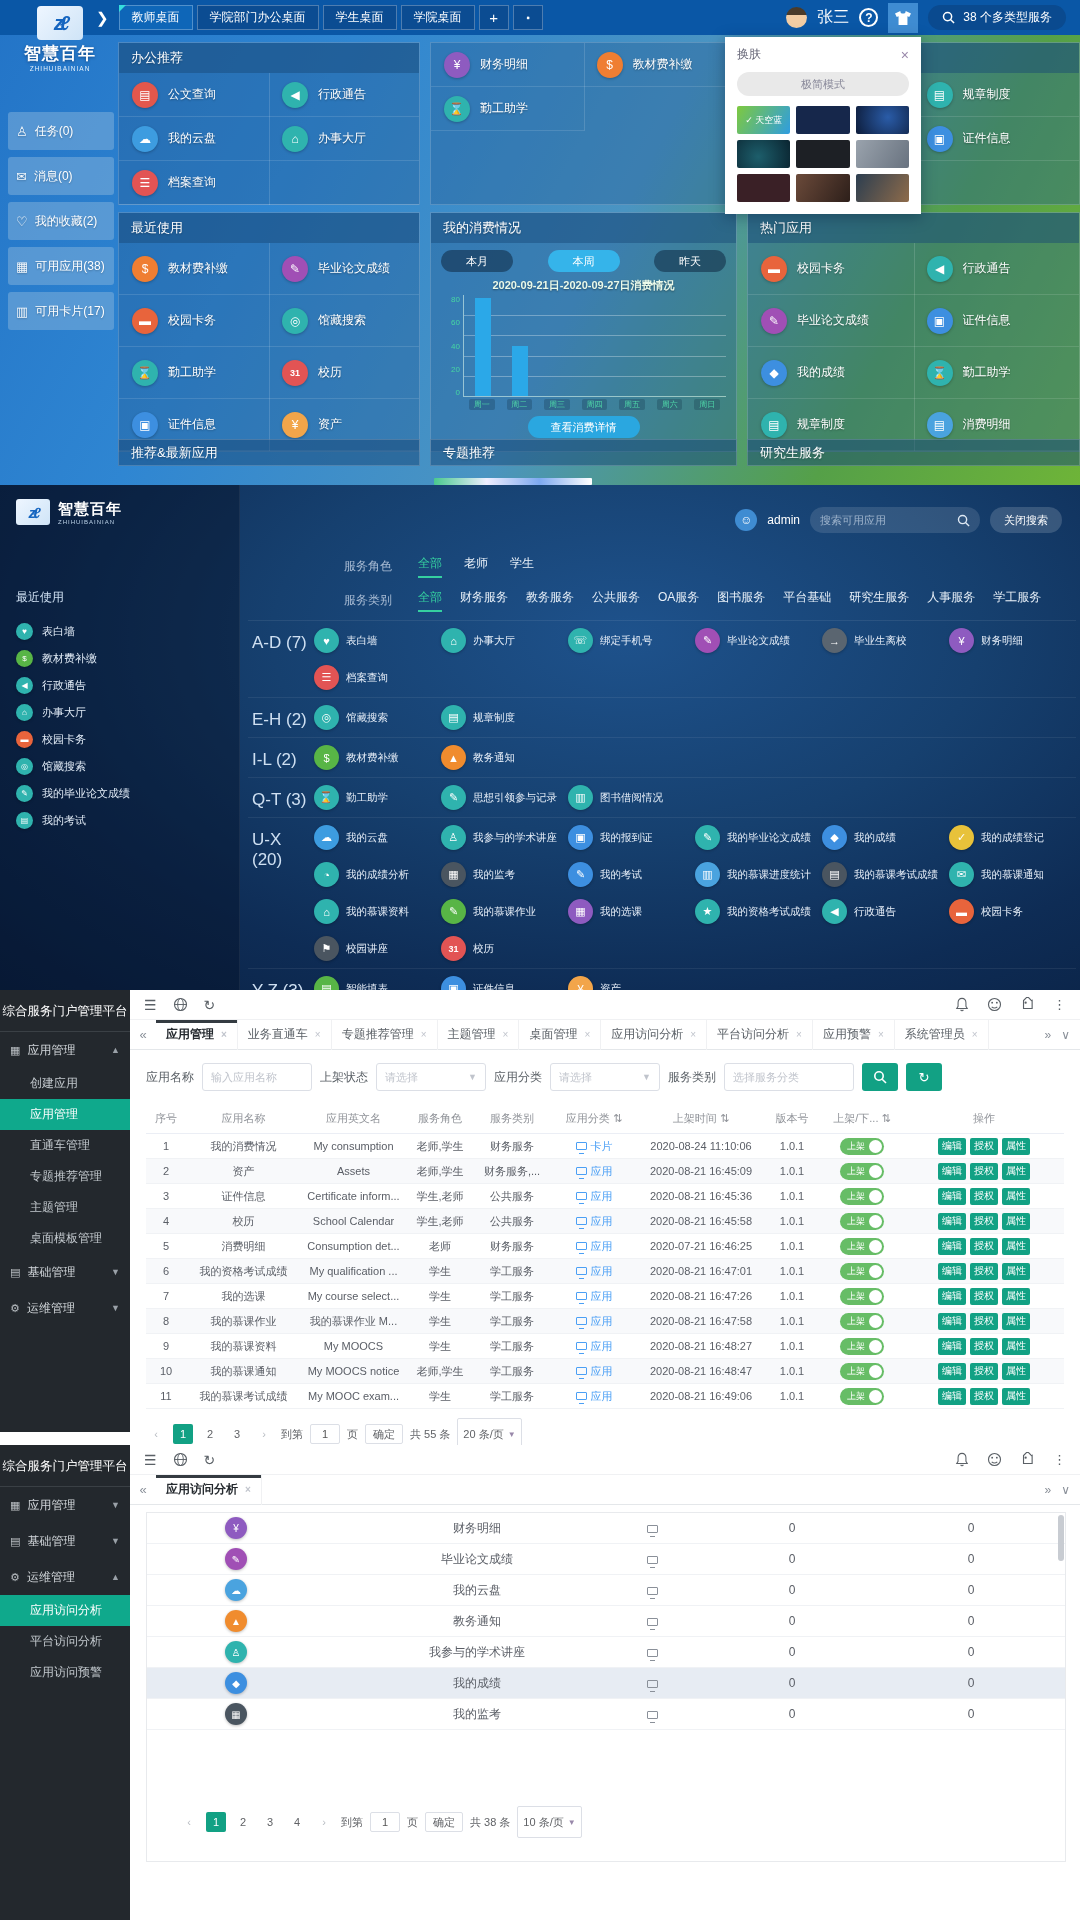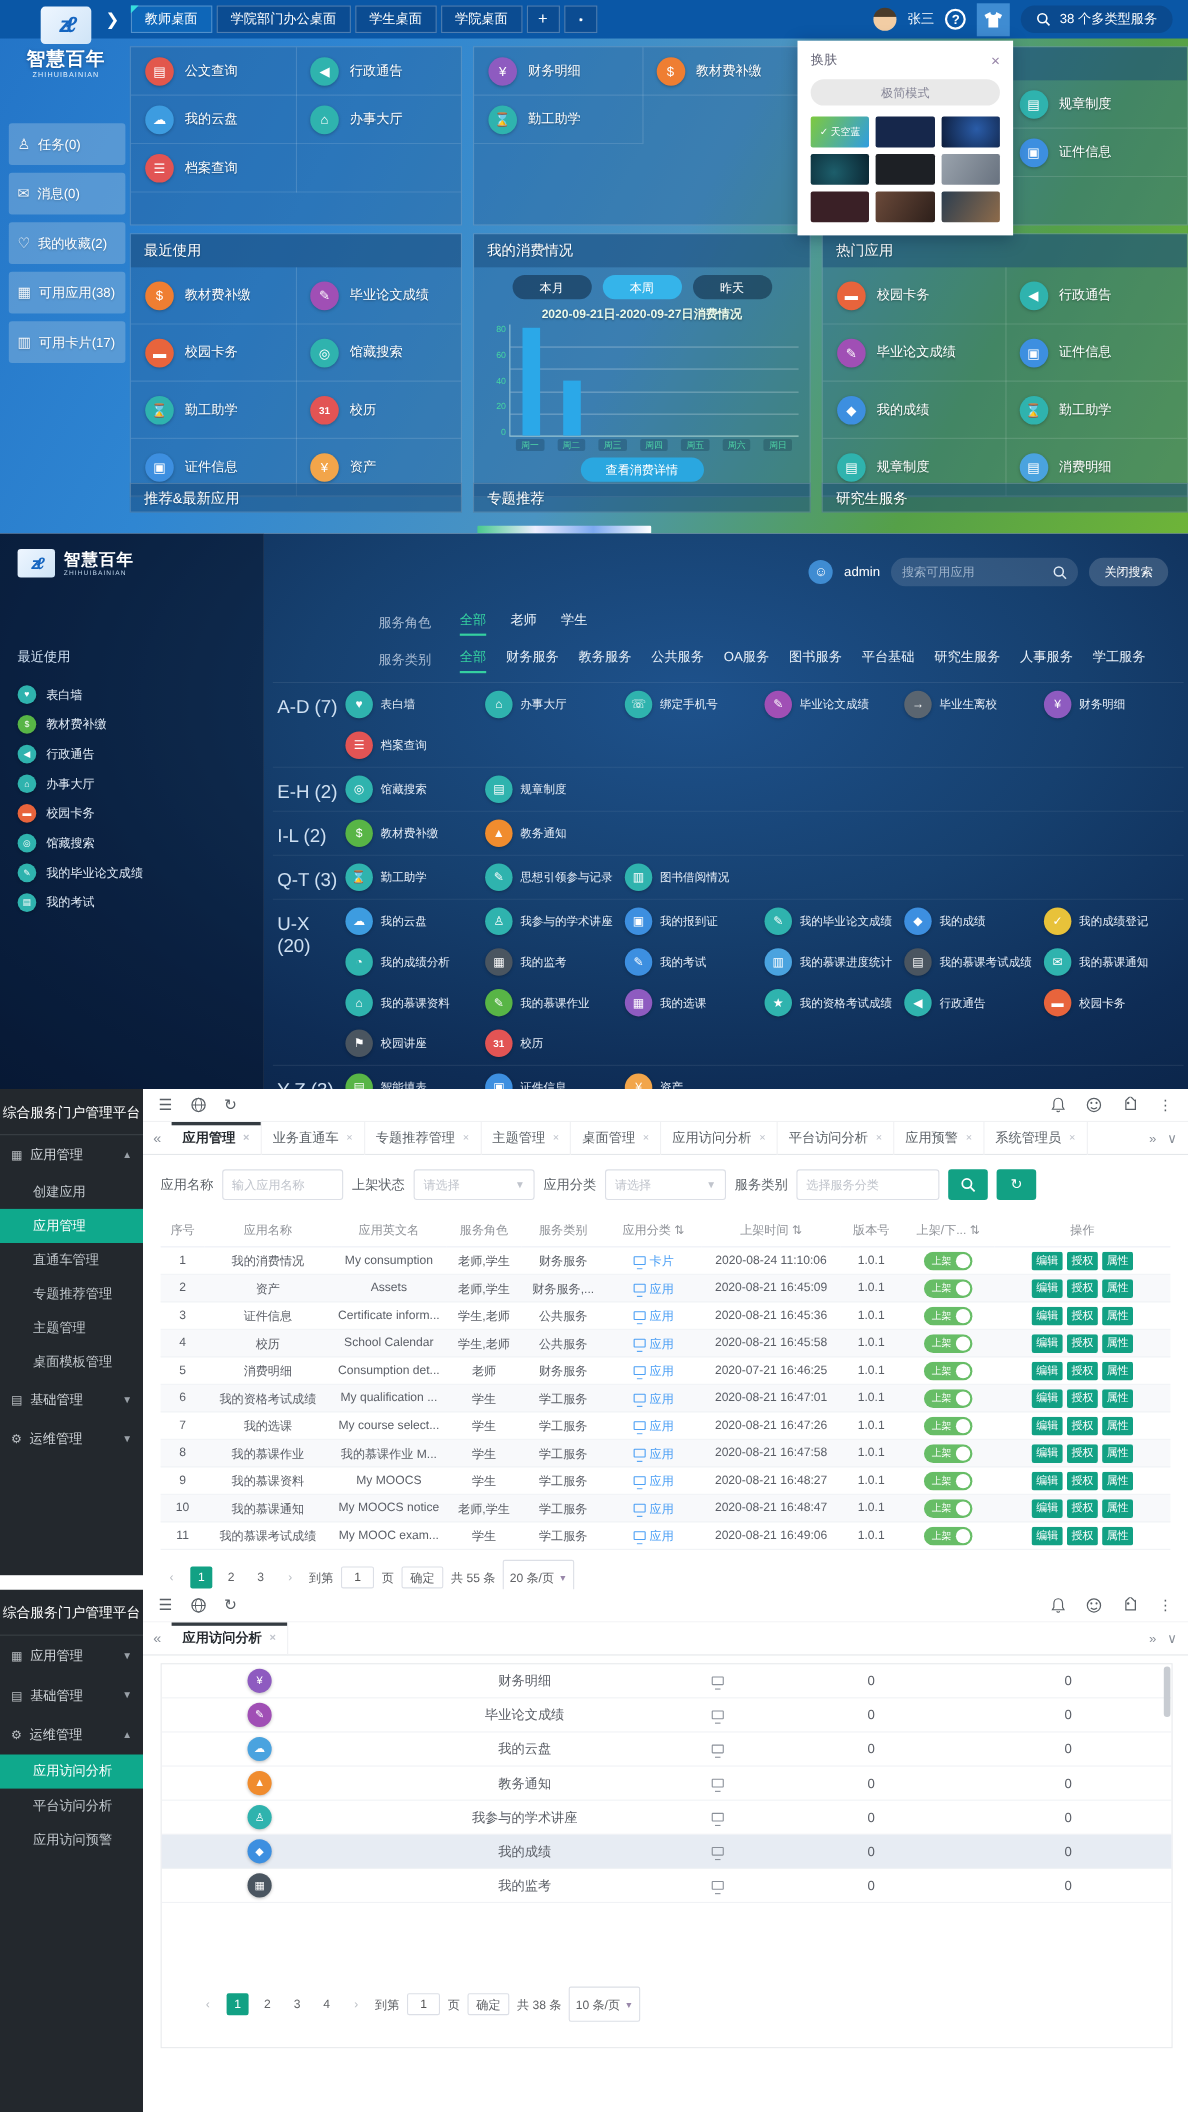--- a/index.html
+++ b/index.html
@@ -10,21 +10,21 @@
 
 .s1{top:0;height:485px;background:linear-gradient(118deg,#2374c7 0%,#2f86d2 28%,#4a94c2 55%,#55a048 80%,#6eb438 100%)}
 .s1nav{position:absolute;top:0;left:0;right:0;height:35px;background:#0a57a6;display:flex;align-items:center;padding-left:96px;z-index:5}
 .s1nav .chev{color:#fff;font-size:15px;font-weight:bold;margin-right:10px}
 .s1tab{height:25px;padding:0 12px;margin-right:4px;background:#0b4c92;border:1px solid rgba(255,255,255,.28);color:#fff;font-size:12px;display:flex;align-items:center;position:relative;cursor:pointer}
 .s1tab.act{background:#0e66b8}
 .s1tab.act::before{content:"";position:absolute;top:-1px;left:-1px;border-left:7px solid #35dede;border-bottom:7px solid transparent}
 .s1tab.sq{width:30px;justify-content:center;font-size:15px}
 .s1right{margin-left:auto;display:flex;align-items:center;gap:10px;padding-right:14px}
 .avatar1{width:21px;height:21px;border-radius:50%;background:linear-gradient(180deg,#4a3b2a 0%,#4a3b2a 38%,#f2cda4 39%,#f2cda4 100%)}
-.uname{color:#fff;font-size:12px}
+.uname{color:#fff;font-size:16px}
 .helpbtn{width:19px;height:19px;border-radius:50%;border:2px solid #fff;color:#fff;font-size:12px;font-weight:bold;display:flex;align-items:center;justify-content:center}
 .shirtbtn{width:30px;height:30px;background:#3f8cd2;display:flex;align-items:center;justify-content:center}
 .searchpill{height:25px;background:#0a4a8f;border-radius:13px;display:flex;align-items:center;gap:8px;padding:0 14px;color:#fff;font-size:12px}
 .s1logo{position:absolute;top:6px;left:10px;width:100px;z-index:6;text-align:center}
 .zzbadge{width:46px;height:34px;margin:0 auto;background:linear-gradient(135deg,#eef6ff,#cfe4f7);border-radius:4px;color:#1565c0;font-weight:bold;font-size:20px;font-style:italic;display:flex;align-items:center;justify-content:center;letter-spacing:-4px}
 .s1logo .t1{color:#fff;font-size:17px;font-weight:bold;text-shadow:0 1px 3px rgba(0,40,90,.6);margin-top:2px;letter-spacing:1px}
 .s1logo .t2{color:#e3f0fb;font-size:6.5px;letter-spacing:1px}
 .sbtns{position:absolute;top:112px;left:8px;width:106px;z-index:4}
 .sbtn{height:38px;margin-bottom:7px;background:rgba(125,175,218,.55);border-radius:3px;display:flex;align-items:center;gap:7px;padding:0 8px;color:#fff;font-size:12px;cursor:pointer;text-shadow:0 1px 2px rgba(0,0,0,.25)}
 .sbtn .si{font-size:13px;opacity:.9}
@@ -33,21 +33,21 @@
 .cgrid{display:grid;grid-template-columns:1fr 1fr;position:relative}
 .cgrid::before{content:"";position:absolute;left:50%;top:0;bottom:0;width:1px;background:rgba(255,255,255,.14)}
 .item{display:flex;align-items:center;gap:10px;padding:0 13px;border-bottom:1px solid rgba(255,255,255,.12);cursor:pointer}
 .ico{flex:0 0 26px;width:26px;height:26px;border-radius:50%;display:flex;align-items:center;justify-content:center;color:#fff;font-size:12px;box-shadow:0 1px 3px rgba(0,0,0,.25)}
 .lbl{color:#fff;font-size:12px;text-shadow:0 1px 2px rgba(0,0,0,.35);white-space:nowrap;overflow:hidden;text-overflow:ellipsis}
 .r44 .item{height:44px}.r52 .item{height:52px}
 .strip{position:absolute;top:439px;height:27px;background:rgba(22,70,118,.5);border:1px solid rgba(255,255,255,.18);color:#fff;font-size:13px;display:flex;align-items:center;padding:0 12px;text-shadow:0 1px 2px rgba(0,0,0,.3)}
 .sliver{position:absolute;top:478px;left:434px;width:158px;height:7px;background:linear-gradient(90deg,#49c98e,#eef,#7da9f0,#fff);border-radius:1px}
 
 .cc{padding:7px 10px 6px}
-.rangebtns{display:flex;justify-content:center;gap:10px}
+.rangebtns{display:flex;justify-content:space-between;gap:10px}
 .rbtn{min-width:72px;height:22px;border-radius:11px;background:rgba(15,40,65,.55);color:#fff;font-size:11px;display:flex;align-items:center;justify-content:center;cursor:pointer}
 .rbtn.act{background:#35b4ea}
 .ctitle{text-align:center;color:#eafaea;font-size:11px;font-weight:bold;margin:6px 0 2px;text-shadow:0 1px 2px rgba(0,0,0,.4)}
 .chartbox{display:flex;height:102px}
 .yax{width:22px;display:flex;flex-direction:column;justify-content:space-between;align-items:flex-end;padding:0 3px 0 0;color:#46d6a2;font-size:8px}
 .plot{flex:1;position:relative;border-left:1px solid rgba(230,255,240,.55);border-bottom:1px solid rgba(230,255,240,.55)}
 .gline{position:absolute;left:0;right:0;height:1px;background:rgba(255,255,255,.30)}
 .bar{position:absolute;bottom:0;width:16px;background:#2ba8e8}
 .xlabs{display:flex;margin-left:22px;margin-top:2px}
 .xlabs span{flex:1;text-align:center;font-size:8px;color:#4fd6a8;background:rgba(10,40,60,.25);margin:0 6px;border-radius:2px}
@@ -205,20 +205,21 @@
         <span class="si">▦</span>
         <span>可用应用(38)</span>
       </div>
       <div class="sbtn">
         <span class="si">▥</span>
         <span>可用卡片(17)</span>
       </div>
     </div>
 
   <div class="card" style="left:118px;top:42px;width:302px;height:163px">
+    <div class="cardh">办公推荐</div>
     <div class="cgrid r44" id="officeItems">
         <div class="item">
           <span class="ico " style="background: rgb(226, 87, 76);">▤</span>
           <span class="lbl">公文查询</span>
         </div>
         <div class="item">
           <span class="ico " style="background: rgb(47, 179, 174);">◀</span>
           <span class="lbl">行政通告</span>
         </div>
         <div class="item">

